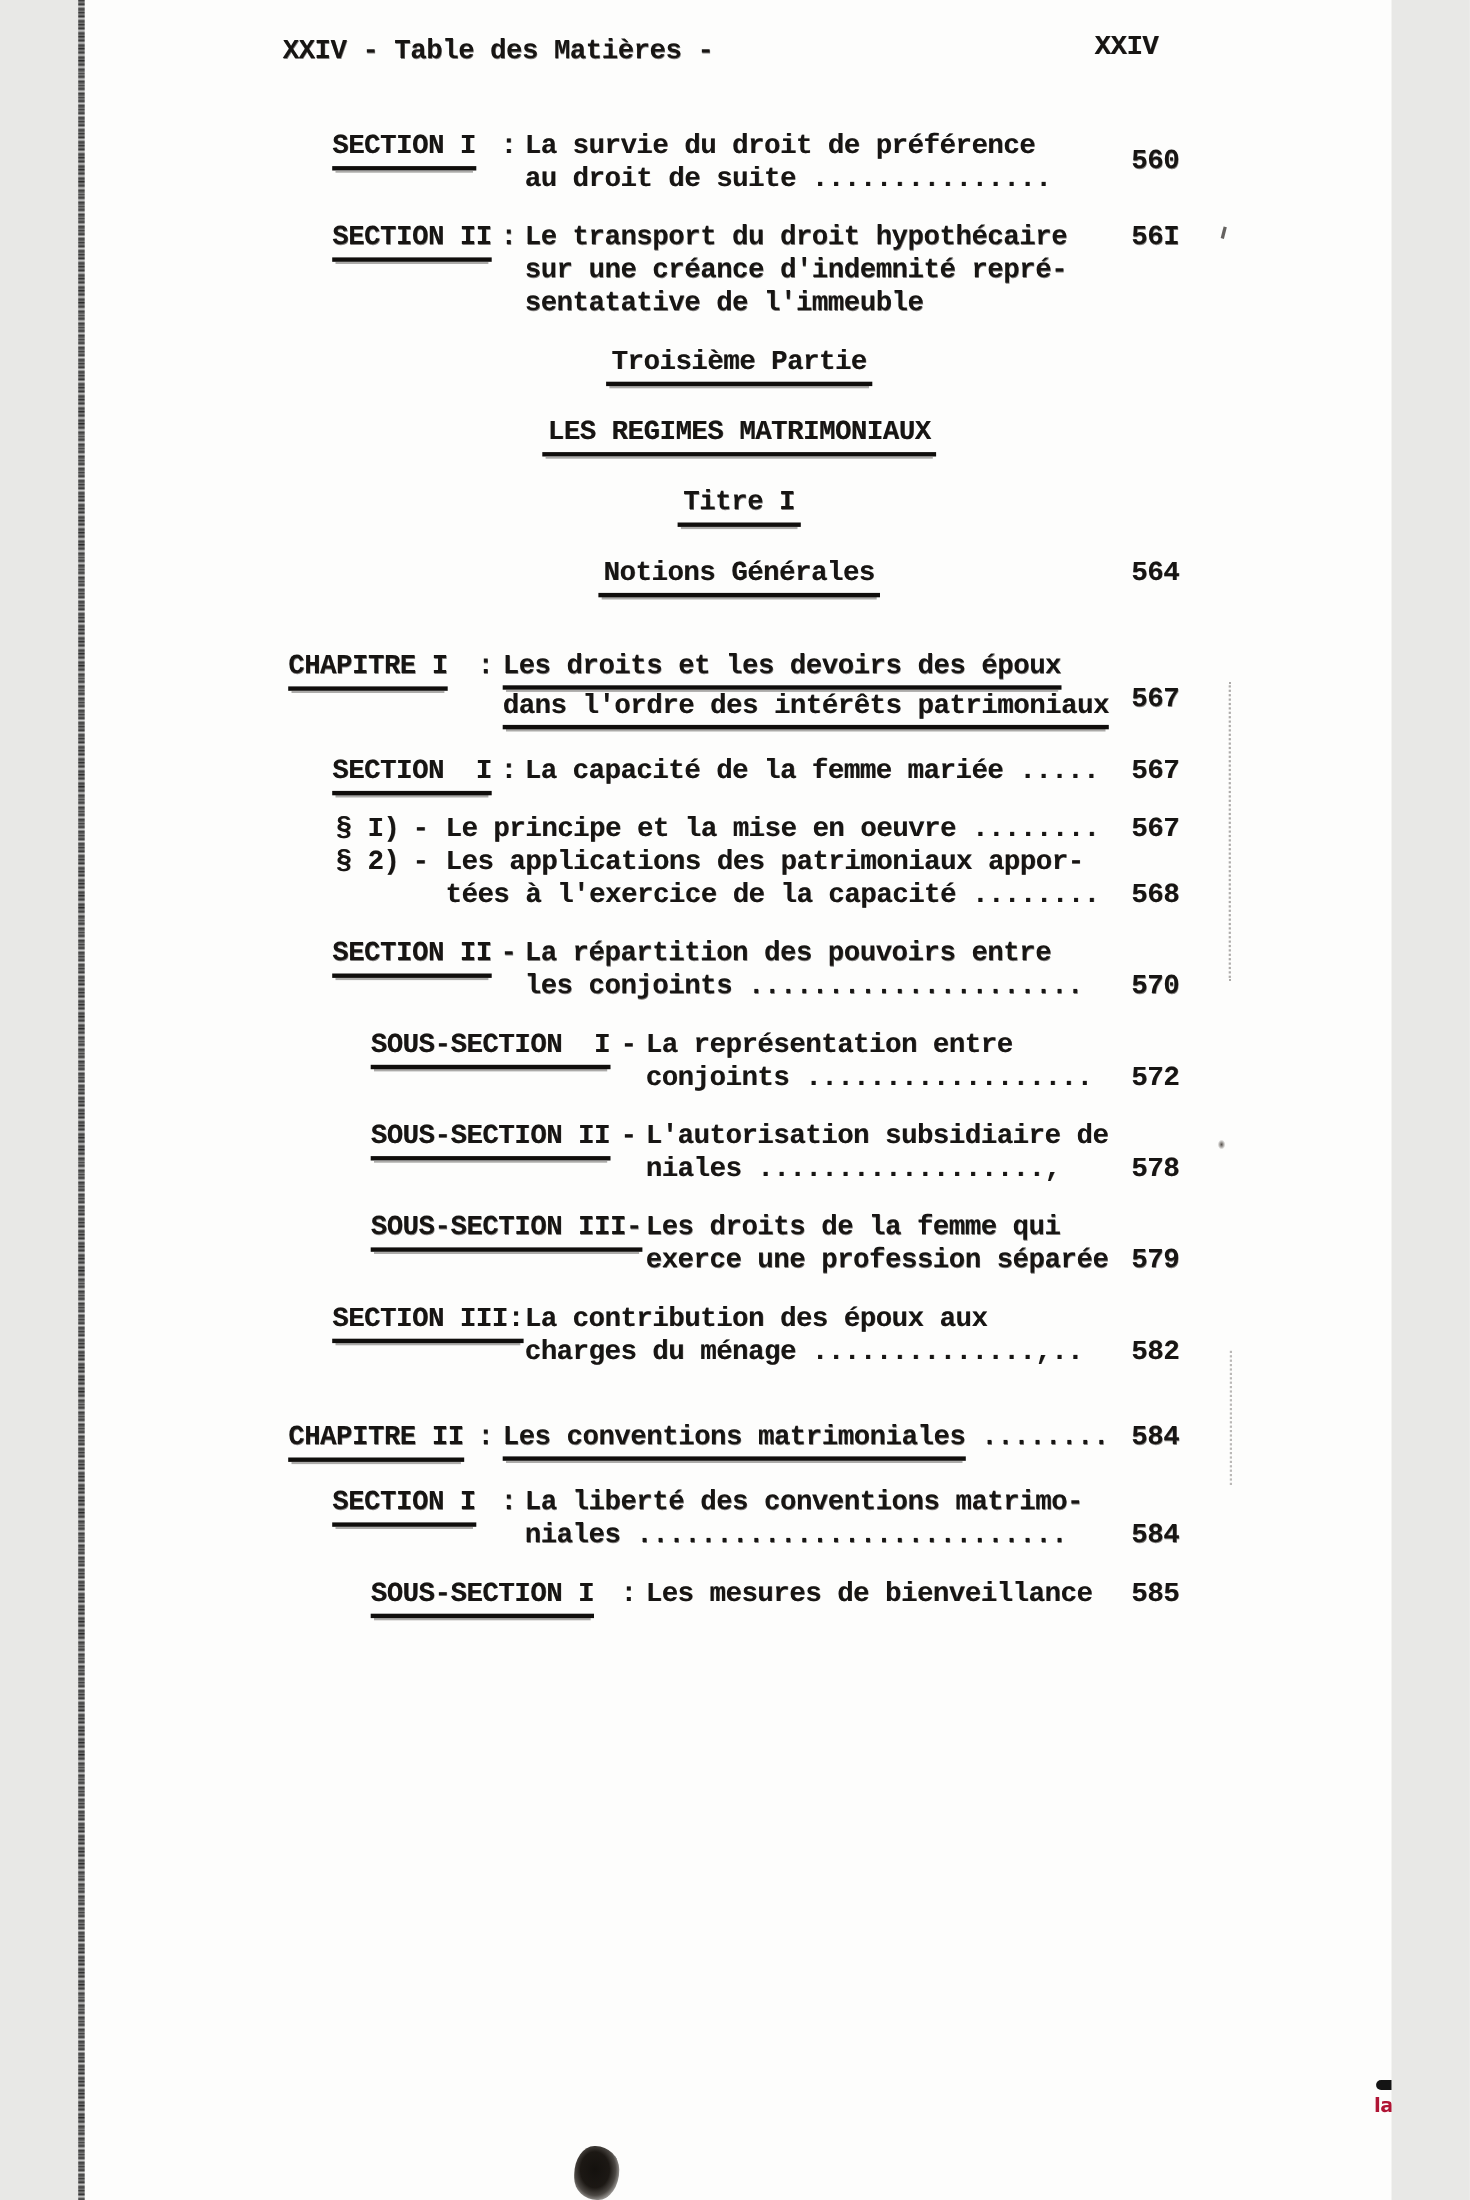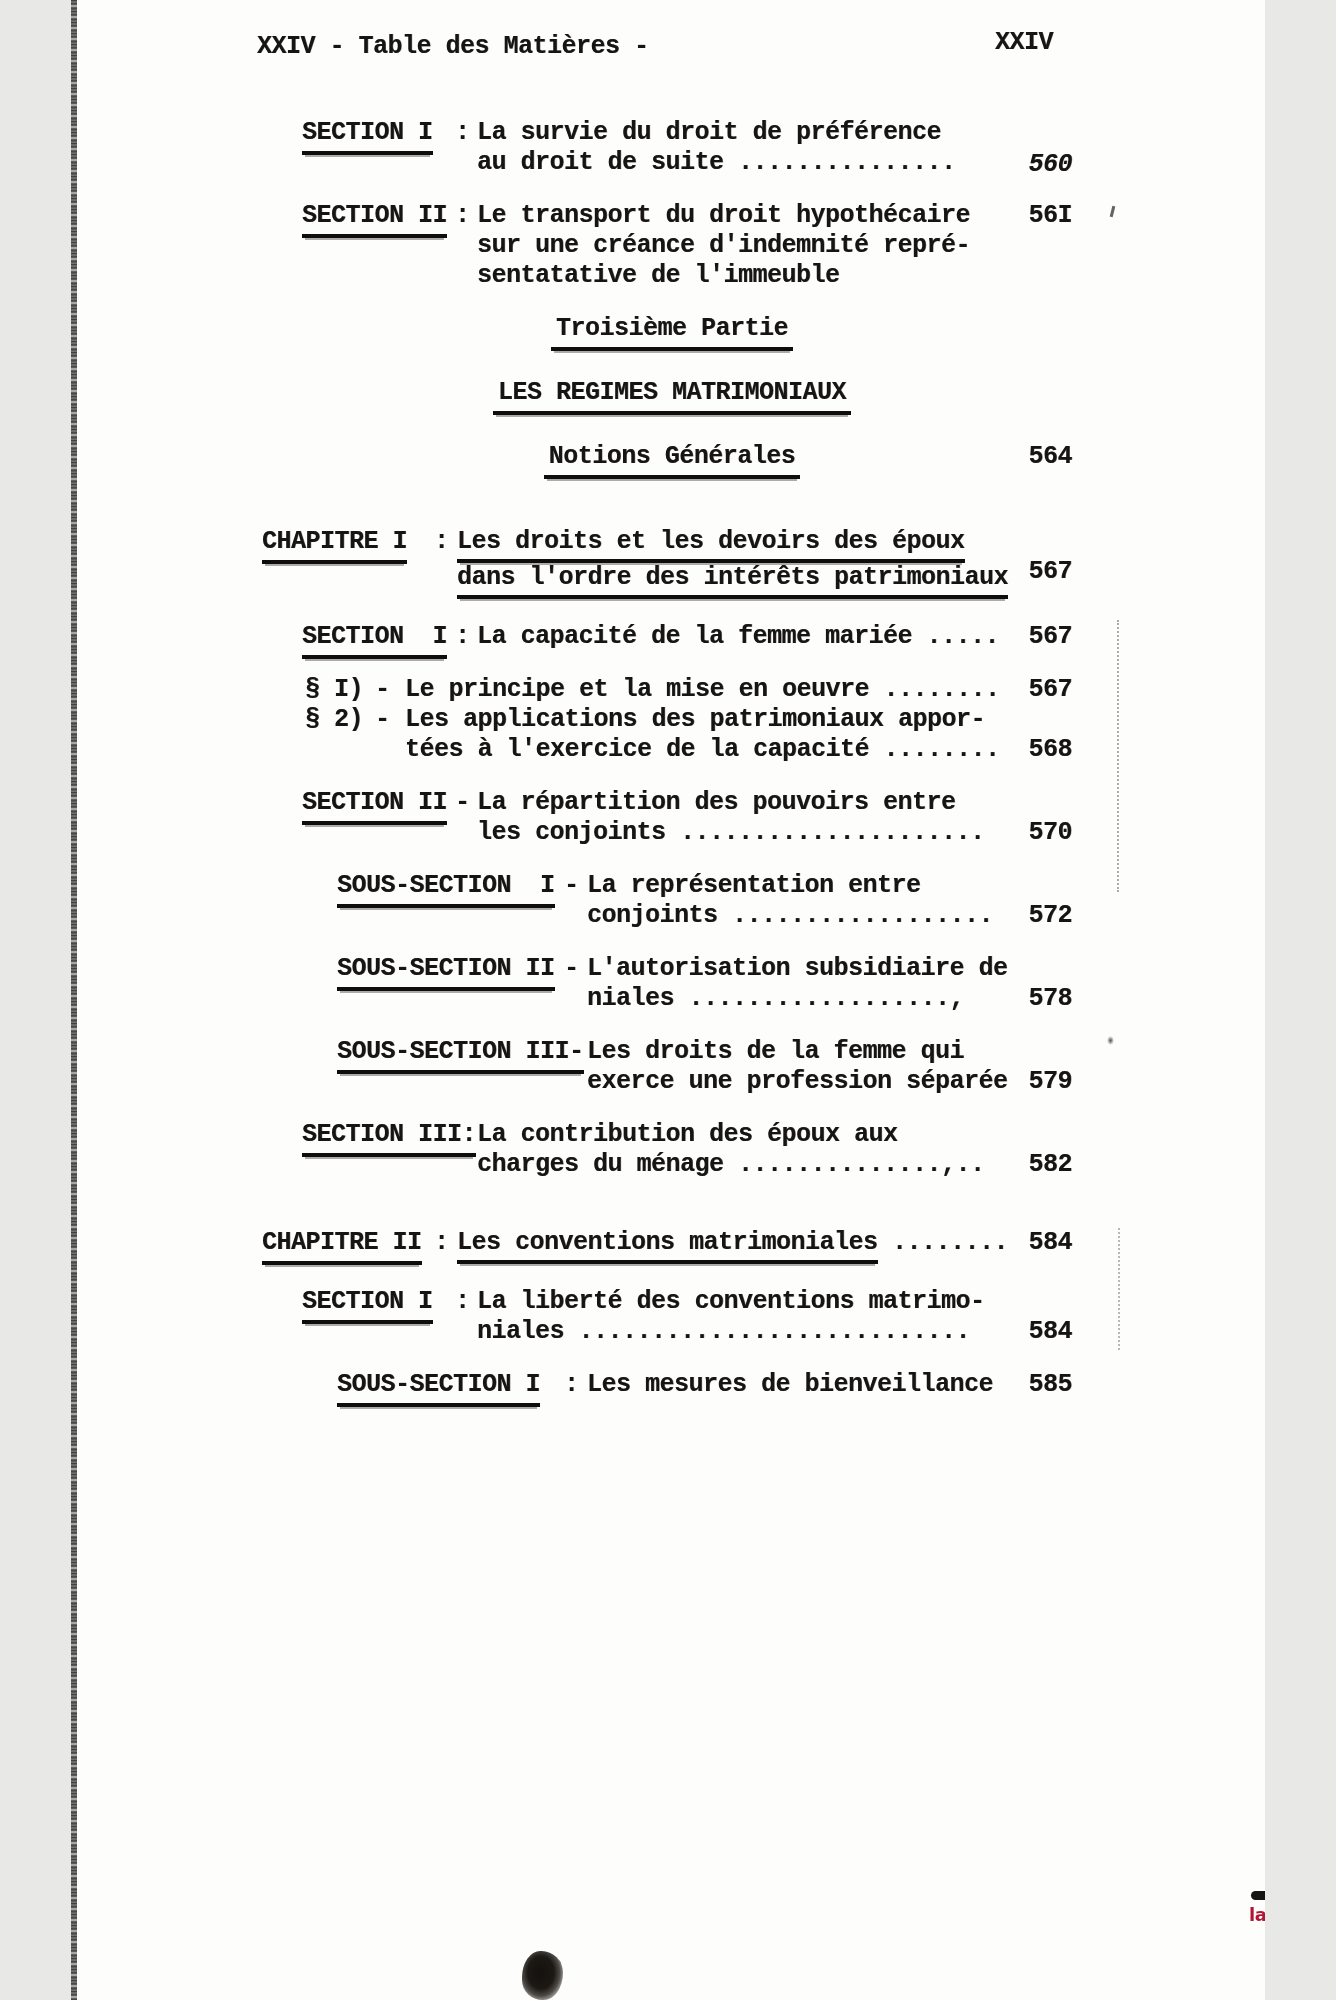--- a/index.html
+++ b/index.html
@@ -97,33 +97,36 @@
   <div class="hdr">
     <span class="hdr-left">XXIV - Table des Matières -</span>
     <span class="hdr-right">XXIV</span>
   </div>
 
   <div class="toc">
       <div class="row section">
         <span class="lbl u-heavy">SECTION I</span>
         <span class="sep">:</span>
         <div class="txt"><div class="line">La survie du droit de préférence</div><div class="line">au droit de suite ...............</div></div>
-        <span class="page-num" style="top: 32px; font-style: italic;">560</span>
+        <span class="page-num" style="top: 14px;">560</span>
       </div>
       <div class="row section">
         <span class="lbl u-heavy">SECTION II</span>
         <span class="sep">:</span>
         <div class="txt"><div class="line">Le transport du droit hypothécaire</div><div class="line">sur une créance d'indemnité repré-</div><div class="line">sentatative de l'immeuble</div></div>
         <span class="page-num" style="top: 0px;">56I</span>
       </div>
       <div class="row heading">
         <div class="h-wrap"><span class="h-text u-heavy">Troisième Partie</span></div>
       </div>
       <div class="row heading">
         <div class="h-wrap"><span class="h-text u-heavy">LES REGIMES MATRIMONIAUX</span></div>
+      </div>
+      <div class="row heading">
+        <div class="h-wrap"><span class="h-text u-heavy">Titre I</span></div>
       </div>
       <div class="row heading">
         <div class="h-wrap"><span class="h-text u-heavy">Notions Générales</span></div>
         <span class="page-num" style="top: 0px;">564</span>
       </div>
       <div class="row chapter">
         <span class="lbl u-heavy">CHAPITRE I</span>
         <span class="sep">:</span>
         <div class="txt"><div class="line"><span class="uline u-heavy">Les droits et les devoirs des époux</span></div><div class="line"><span class="uline u-heavy">dans l'ordre des intérêts patrimoniaux</span></div></div>
         <span class="page-num" style="top: 30px;">567</span>

